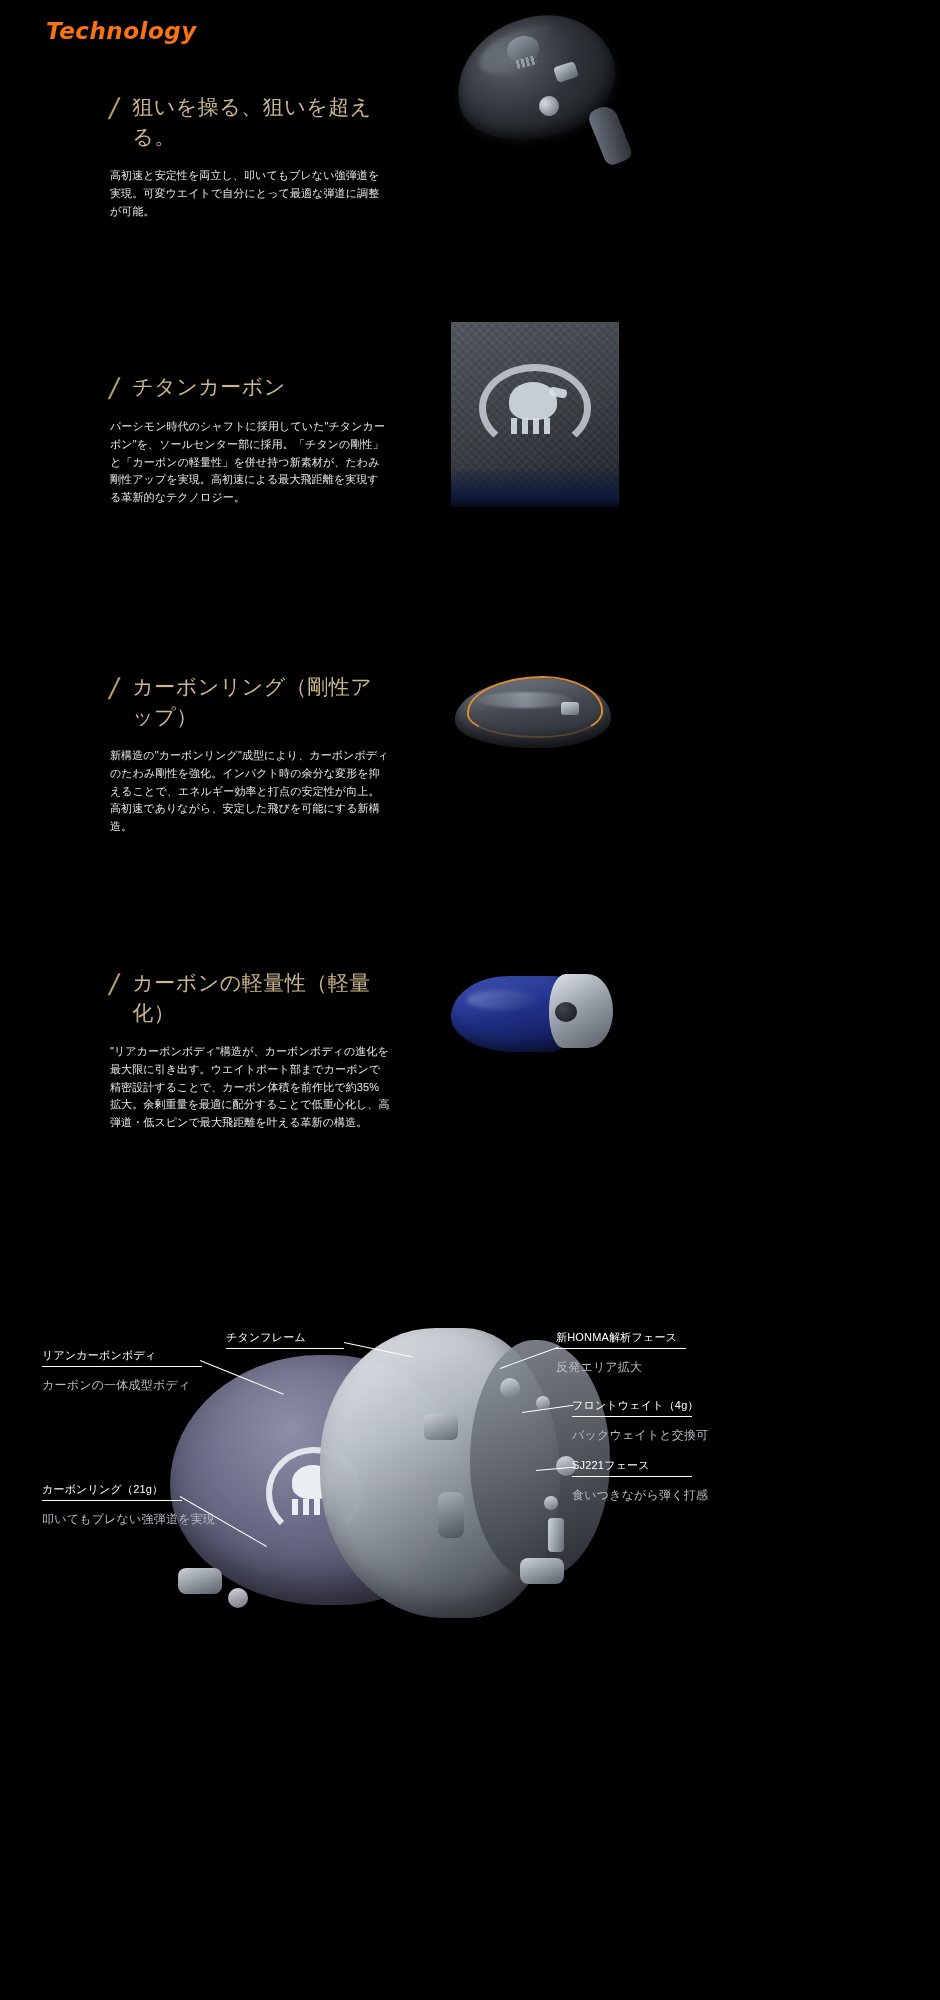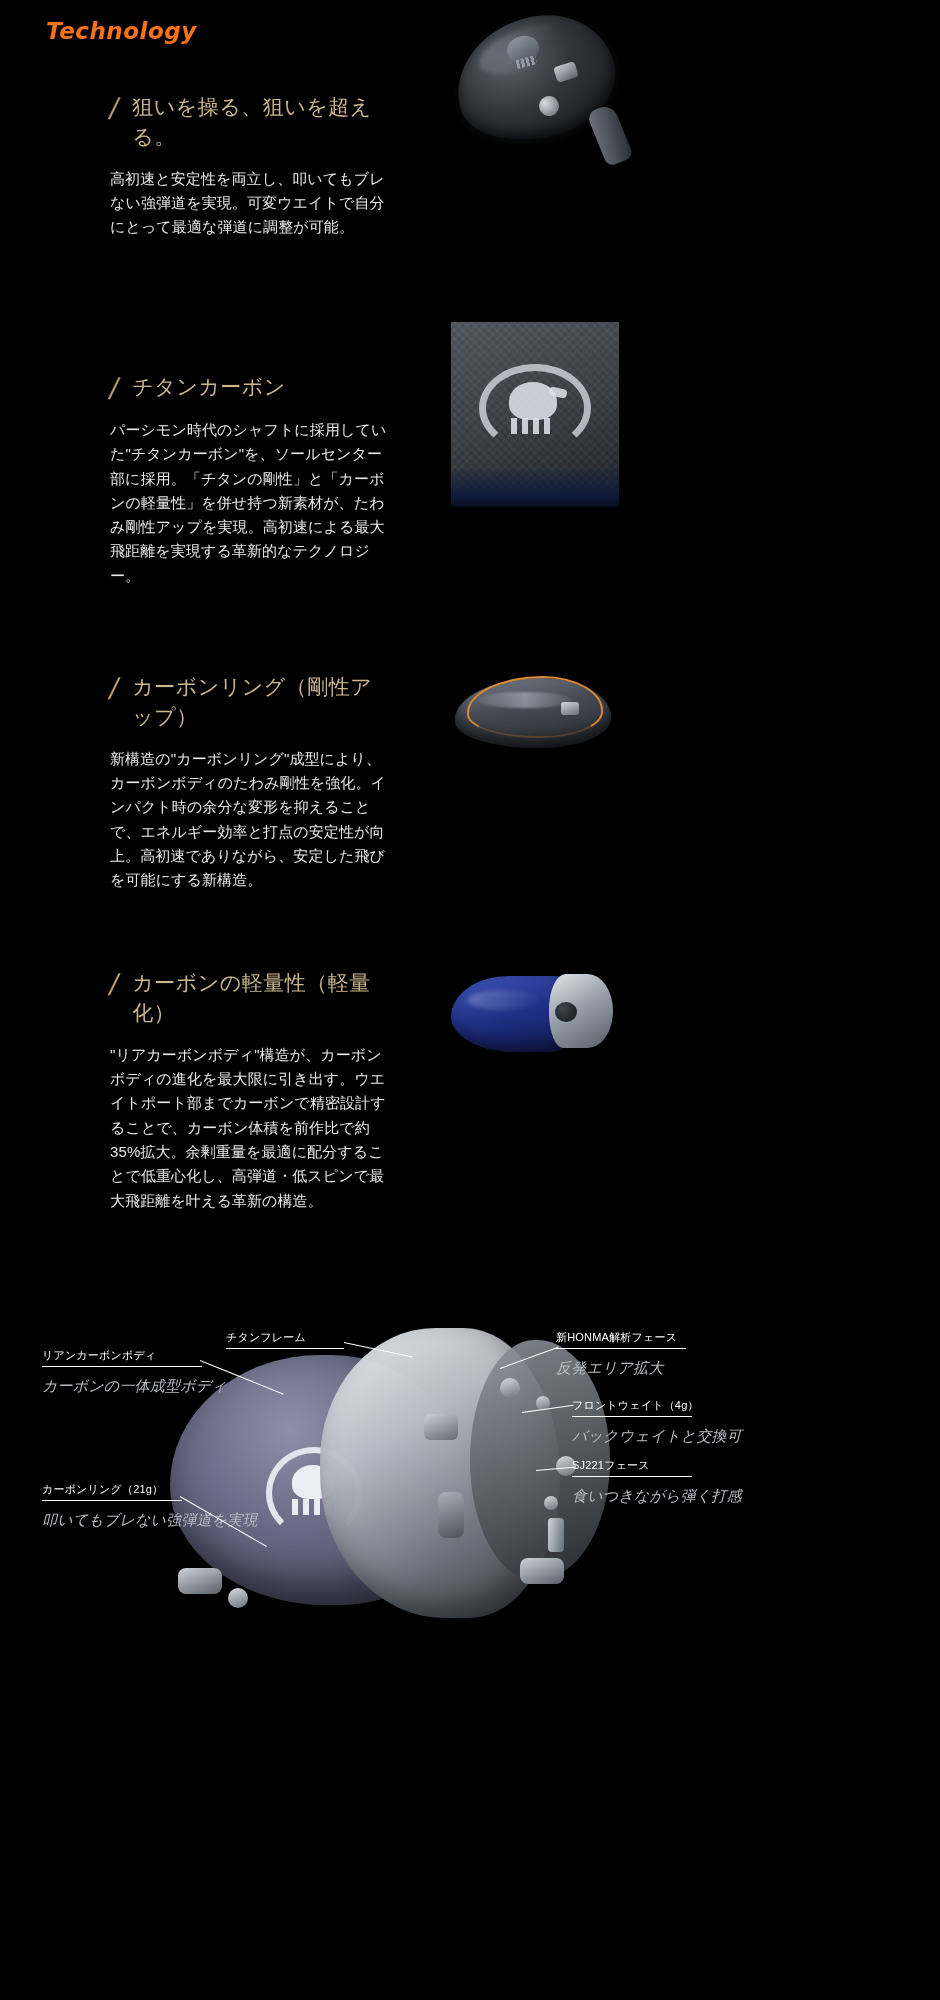--- a/index.html
+++ b/index.html
@@ -66,21 +66,21 @@
   }
   .feature .lead {
     font-size: 11px;
     font-weight: 700;
     line-height: 1.55;
     color: #ffffff;
     margin-bottom: 3px;
     letter-spacing: 0.1px;
   }
   .feature .body {
-    font-size: 15px;
+    font-size: 11px;
     line-height: 1.62;
     color: #e8e8e8;
     letter-spacing: 0.1px;
   }
 
   
   #feature-0 { top: 92px; }
   #feature-1 { top: 372px; }
   #feature-2 { top: 672px; }
   #feature-3 { top: 968px; }
@@ -431,26 +431,25 @@
 
   .callout { position: absolute; }
   .callout .c-label {
     font-size: 11px;
     font-weight: 400;
     color: #ffffff;
     white-space: nowrap;
     letter-spacing: .2px;
   }
   .callout .c-sub {
-    font-size: 15px;
+    font-size: 12px;
     color: #b9bdc4;
     white-space: nowrap;
     margin-top: 10px;
     letter-spacing: .2px;
-    font-style: italic;
   }
   .callout .rule {
     width: 100%;
     height: 1px;
     background: #ffffff;
     margin-top: 3px;
     margin-bottom: 2px;
   }
   .leader {
     position: absolute;

